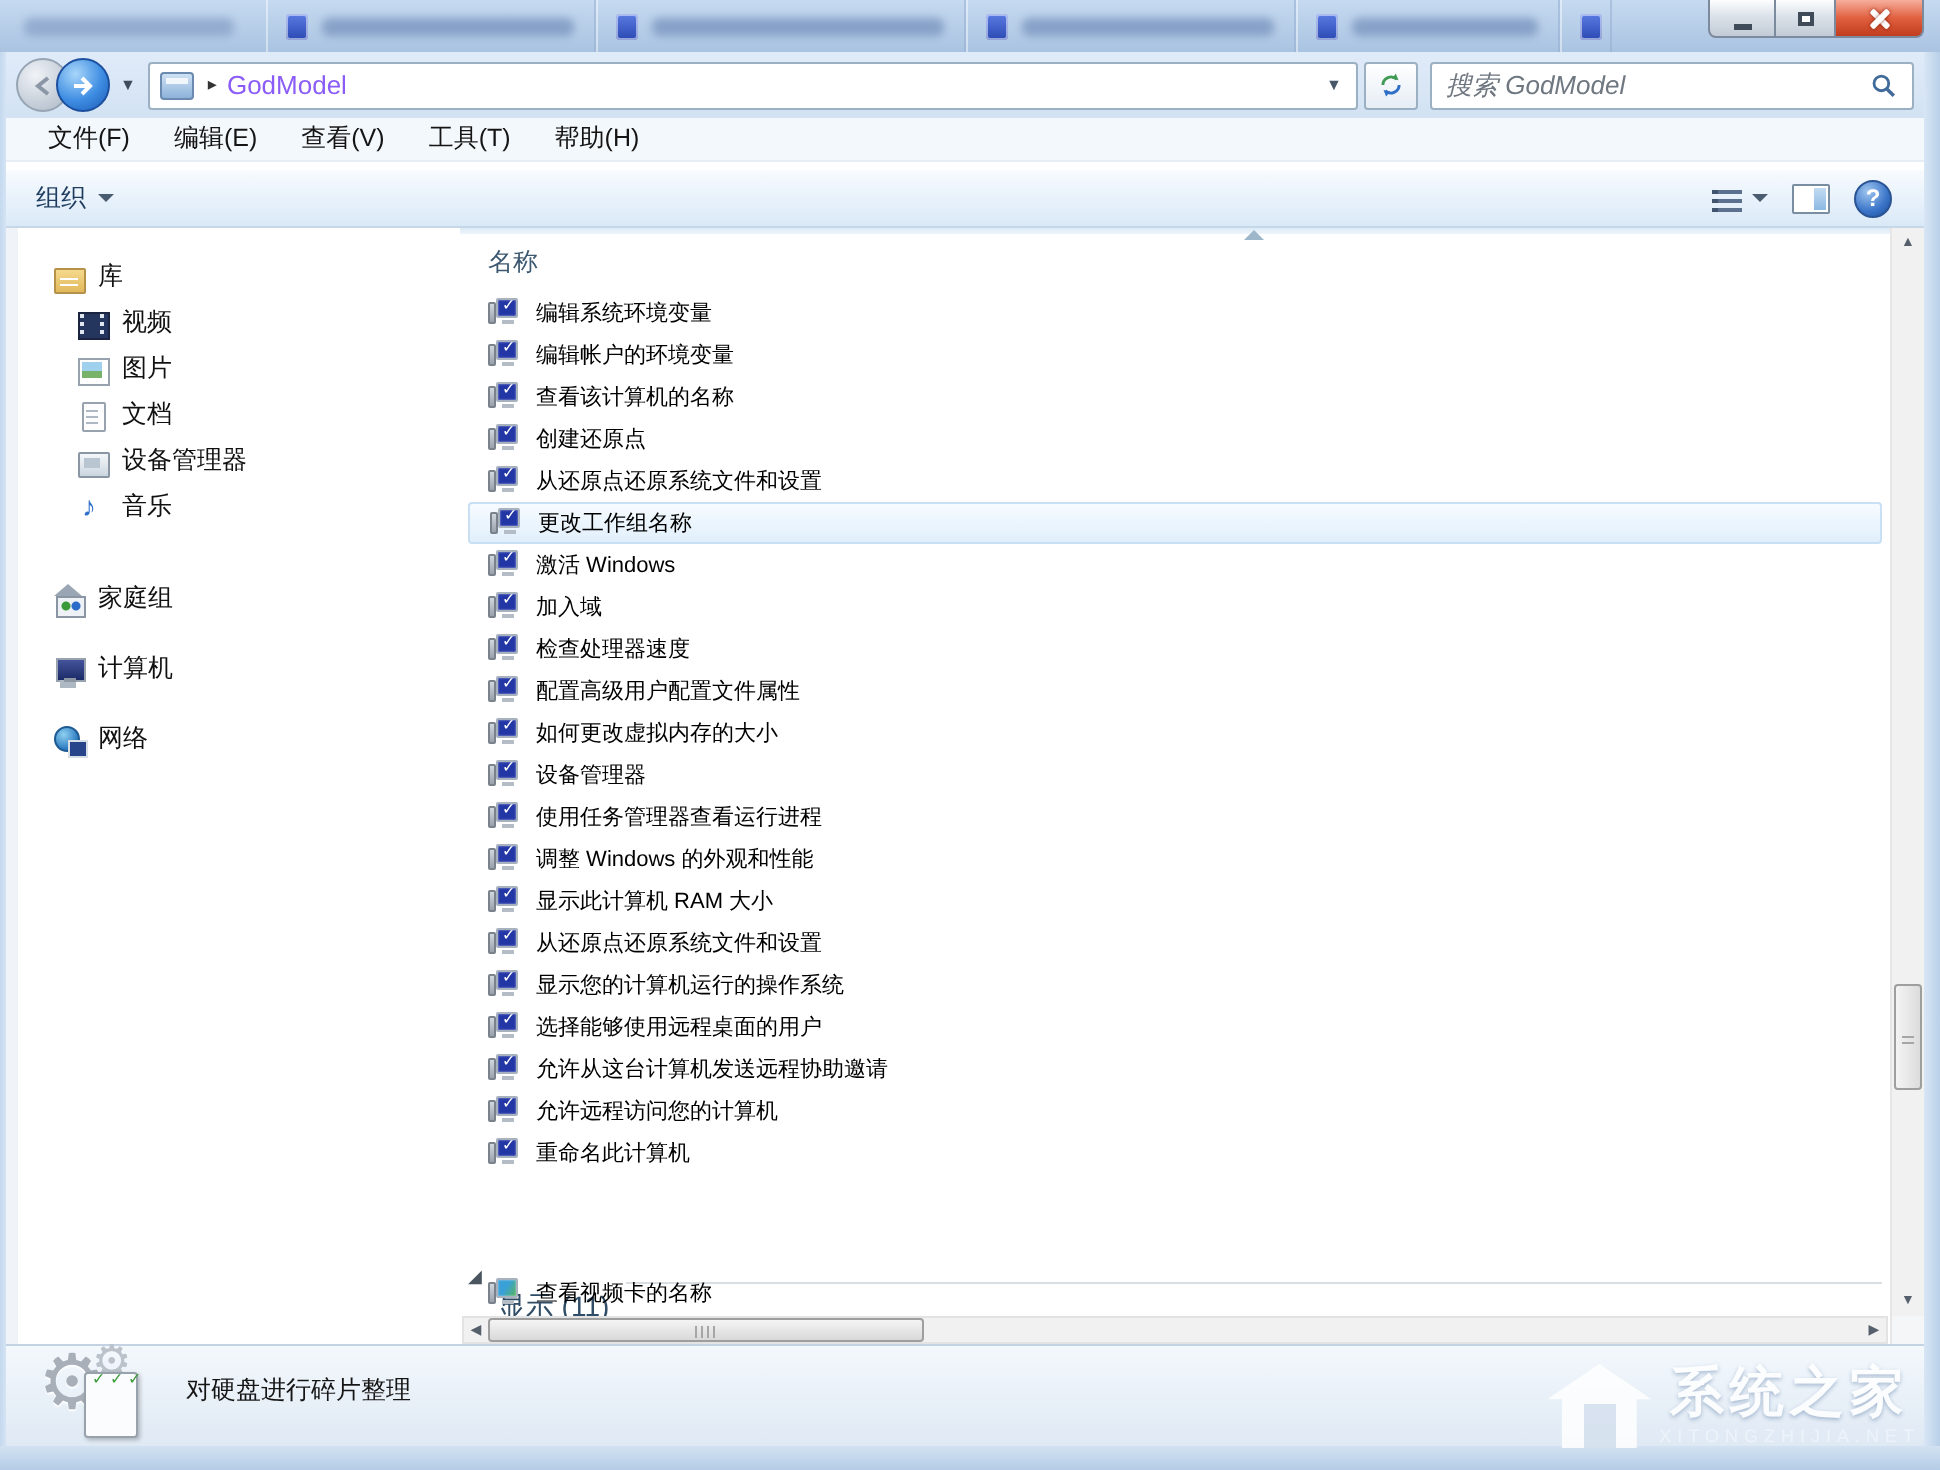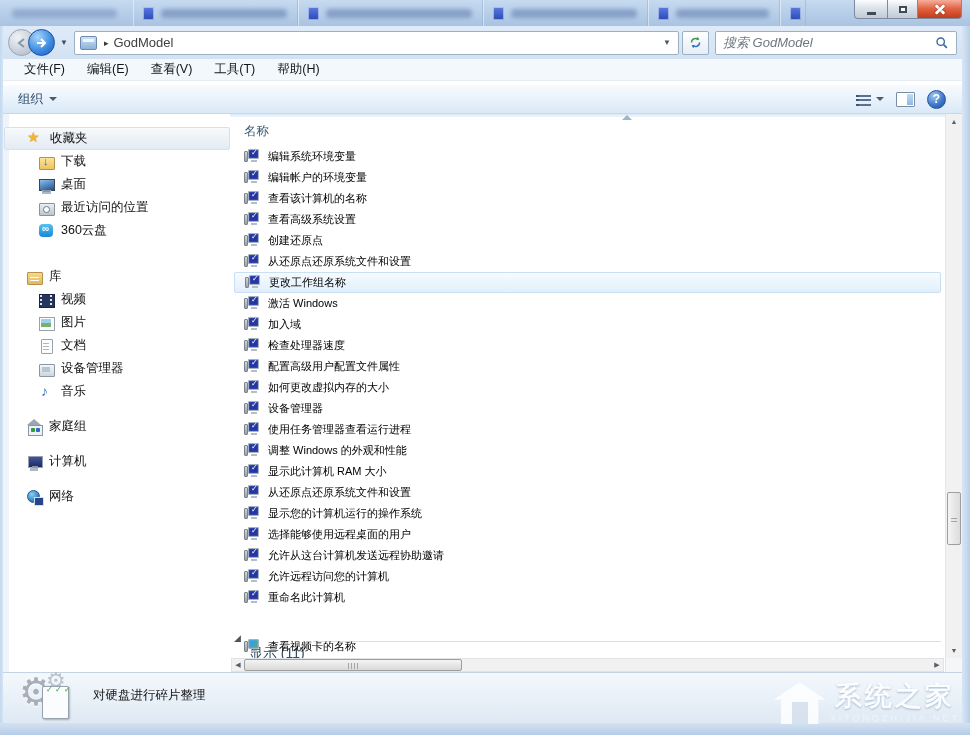--- a/index.html
+++ b/index.html
@@ -43,21 +43,21 @@
     background:radial-gradient(circle at 35% 30%, #f0f3f7, #c6cfd9 60%, #acb8c5); }
   .nav-fwd { margin-left:-7px; z-index:2; border:1px solid #1c4f9e;
     background:radial-gradient(circle at 35% 28%, #a8d6fa, #3e8de2 55%, #1c5ab8); }
   .nav-chev { margin:0 6px 0 5px; font-size:8px; color:#3e4d5e; }
   .addressbox { flex:1; height:24px; background:#fff; border:1px solid #9cb0c4; border-radius:2px;
     display:flex; align-items:center; padding:0 3px; }
   .ab-icon { width:17px; height:14px; margin:0 2px; border:1px solid #6a8ab0; border-radius:2px;
     background:linear-gradient(#cfe2f4,#8db2da); position:relative; }
   .ab-icon::after { content:""; position:absolute; left:2px; top:2px; right:2px; height:3px; background:rgba(255,255,255,.8); }
   .ab-sep { font-size:9px; color:#333; margin:0 5px; }
-  .ab-text { font-size:13px; color:#404040; }
+  .ab-text { font-size:13px; color:#8b5cf6; }
   .ab-drop { margin-left:auto; width:16px; text-align:center; font-size:8px; color:#47586b; }
   .refreshbtn { width:27px; height:24px; margin-left:3px; flex:none; border:1px solid #9cb0c4; border-radius:2px;
     background:linear-gradient(#ffffff,#e6edf5); display:flex; align-items:center; justify-content:center; }
   .searchbox { width:242px; height:24px; margin:0 5px 0 6px; flex:none; background:#fff; border:1px solid #9cb0c4;
     border-radius:2px; display:flex; align-items:center; padding:0 7px; }
   .search-input { flex:1; border:none; outline:none; font-size:13px; font-family:inherit; color:#333; background:transparent; }
   .search-input::placeholder { font-style:italic; color:#6f7780; opacity:1; }
 
   
   .menubar { position:absolute; top:59px; left:3px; right:8px; height:22px; background:#f3f8fc;
@@ -308,42 +308,20 @@
       </div>
       <div class="preview-icon"></div>
       <div class="help-icon">?</div>
     </div>
   </div>
 
   <div class="content">
     <div class="side-strip"></div>
     <div class="sidebar" id="sidebar">
         <div class="section">
-          <div class="side-row section-header selected">
-            <span class="si favorites-star-icon"></span>
-            <span>收藏夹</span>
-          </div>
-          <div class="side-row child-row">
-            <span class="si downloads-folder-icon"></span>
-            <span>下载</span>
-          </div>
-          <div class="side-row child-row">
-            <span class="si desktop-icon"></span>
-            <span>桌面</span>
-          </div>
-          <div class="side-row child-row">
-            <span class="si recent-places-icon"></span>
-            <span>最近访问的位置</span>
-          </div>
-          <div class="side-row child-row">
-            <span class="si cloud-360-icon"></span>
-            <span>360云盘</span>
-          </div>
-        </div>
-        <div class="section">
           <div class="side-row section-header">
             <span class="si libraries-icon"></span>
             <span>库</span>
           </div>
           <div class="side-row child-row">
             <span class="si videos-icon"></span>
             <span>视频</span>
           </div>
           <div class="side-row child-row">
             <span class="si pictures-icon"></span>
@@ -403,28 +381,20 @@
             </span>
             <span>编辑帐户的环境变量</span>
           </div>
           <div class="file-row">
             <span class="it-icon sys">
               <i class="tower"></i>
               <i class="scr"></i>
               <i class="base"></i>
             </span>
             <span>查看该计算机的名称</span>
-          </div>
-          <div class="file-row">
-            <span class="it-icon sys">
-              <i class="tower"></i>
-              <i class="scr"></i>
-              <i class="base"></i>
-            </span>
-            <span>查看高级系统设置</span>
           </div>
           <div class="file-row">
             <span class="it-icon sys">
               <i class="tower"></i>
               <i class="scr"></i>
               <i class="base"></i>
             </span>
             <span>创建还原点</span>
           </div>
           <div class="file-row">

